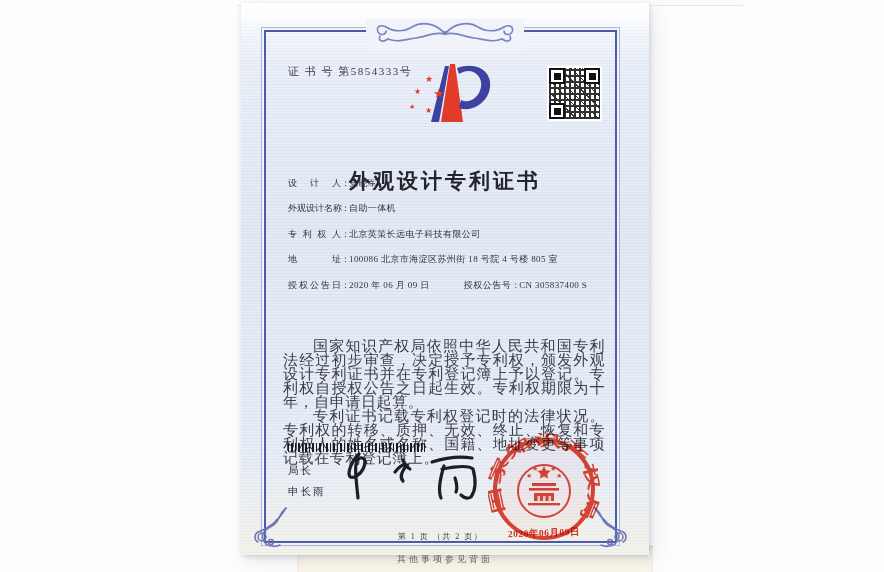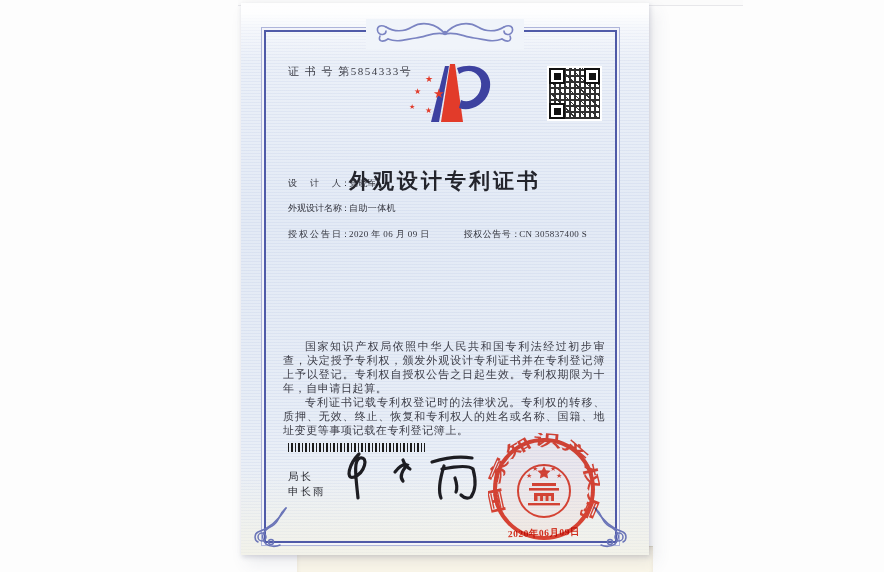--- a/index.html
+++ b/index.html
@@ -73,33 +73,33 @@
   .fields{position:absolute;left:47px;top:168px;right:30px;font-size:9px;color:#33343d;}
   .frow{height:25.4px;line-height:25.4px;white-space:nowrap;}
   .fl{display:inline-block;width:53px;text-align:justify;text-align-last:justify;vertical-align:top;}
   .fc{display:inline-block;width:8px;}
   .fv{letter-spacing:.4px;}
   .grant2{display:inline-block;margin-left:34px;}
   .grant2 .fl2{letter-spacing:.5px;text-align:right;}
   
   .paras{
     position:absolute;left:42px;right:44px;top:336px;
-    font-size:11px;line-height:14px;color:#3c3d47;text-align:justify;letter-spacing:.6px;
+    font-size:15px;line-height:14px;color:#3c3d47;text-align:justify;letter-spacing:.6px;
   }
   .paras p{margin:0;text-indent:2em;}
   
   .barcode{
     position:absolute;left:47px;top:440px;width:137px;height:9px;
     background:repeating-linear-gradient(90deg,
       #1c1c1c 0 1.5px,transparent 1.5px 3px,
       #1c1c1c 3px 5.5px,transparent 5.5px 7px,
       #1c1c1c 7px 8px,transparent 8px 10.5px,
       #1c1c1c 10.5px 12.5px,transparent 12.5px 14px);
   }
-  .signer-title{position:absolute;left:47px;top:461px;font-size:10.5px;color:#26272e;letter-spacing:2px;font-family:"Liberation Sans","DejaVu Sans",sans-serif;margin-top:6px;}
+  .signer-title{position:absolute;left:47px;top:461px;font-size:10.5px;color:#26272e;letter-spacing:2px;font-family:"Liberation Sans","DejaVu Sans",sans-serif;}
   .signer-name{position:absolute;left:47px;top:482px;font-size:10.5px;color:#26272e;letter-spacing:2px;font-family:"Liberation Sans","DejaVu Sans",sans-serif;}
   .signature{position:absolute;left:88px;top:441px;width:165px;height:64px;}
   .seal{position:absolute;left:247px;top:430px;width:112px;height:112px;mix-blend-mode:multiply;}
   .seal-date{
     position:absolute;left:247px;top:524px;width:112px;text-align:center;
     font-size:9.5px;font-weight:bold;color:#e0311f;letter-spacing:.5px;
     transform:rotate(-2deg);mix-blend-mode:multiply;
   }
   .page-footer{
     position:absolute;left:23px;right:32px;top:528px;text-align:center;
@@ -107,20 +107,21 @@
   }
 </style>
 </head>
 <body>
 
 <div class="canvas">
 
   <div class="top-edge"></div>
 
   <div class="back-sheet"></div>
+  <div class="back-note">其他事项参见背面</div>
 
   <div class="paper">
 
     <div class="frame"></div>
 
     <div class="top-flourish">
       <svg viewBox="0 0 150 30" width="150" height="30">
         <g fill="none" stroke="#7b84c2" stroke-width="1.6" stroke-linecap="round">
           <path d="M75,15 C66,4 52,2 42,8 C34,13 24,13 16,8"></path>
           <path d="M75,15 C64,12 56,18 46,19 C36,20 28,24 18,20"></path>
@@ -185,20 +186,26 @@
     </div>
 
     <div class="title">外观设计专利证书</div>
 
     <div class="fields">
       <div class="frow">
         <span class="fl">设计人</span><span class="fc">：</span><span class="fv">党晓军</span>
       </div>
       <div class="frow">
         <span class="fl">外观设计名称</span><span class="fc">：</span><span class="fv">自助一体机</span>
+      </div>
+      <div class="frow">
+        <span class="fl">专利权人</span><span class="fc">：</span><span class="fv">北京英策长远电子科技有限公司</span>
+      </div>
+      <div class="frow">
+        <span class="fl">地址</span><span class="fc">：</span><span class="fv">100086 北京市海淀区苏州街 18 号院 4 号楼 805 室</span>
       </div>
       <div class="frow">
         <span class="fl">授权公告日</span><span class="fc">：</span><span class="fv">2020 年 06 月 09 日</span><span class="grant2"><span class="fl2">授权公告号</span><span class="fc">：</span><span class="fv">CN 305837400 S</span></span>
       </div>
     </div>
 
     <div class="paras">
       <p>国家知识产权局依照中华人民共和国专利法经过初步审查，决定授予专利权，颁发外观设计专利证书并在专利登记簿上予以登记。专利权自授权公告之日起生效。专利权期限为十年，自申请日起算。</p>
       <p>专利证书记载专利权登记时的法律状况。专利权的转移、质押、无效、终止、恢复和专利权人的姓名或名称、国籍、地址变更等事项记载在专利登记簿上。</p>
     </div>
@@ -245,15 +252,16 @@
             <rect x="49.5" y="63" width="2.6" height="5" fill="#f4d9d4"></rect>
             <rect x="55" y="63" width="2.6" height="5" fill="#f4d9d4"></rect>
             <rect x="60.5" y="63" width="2.6" height="5" fill="#f4d9d4"></rect>
             <rect x="40" y="70" width="32" height="2.4"></rect>
           </g>
         </g>
       </svg>
     </div>
     <div class="seal-date">2020年06月09日</div>
 
+    <div class="page-footer">第 1 页 （共 2 页）</div>
 
   </div>
 </div>
 
 </body></html>

